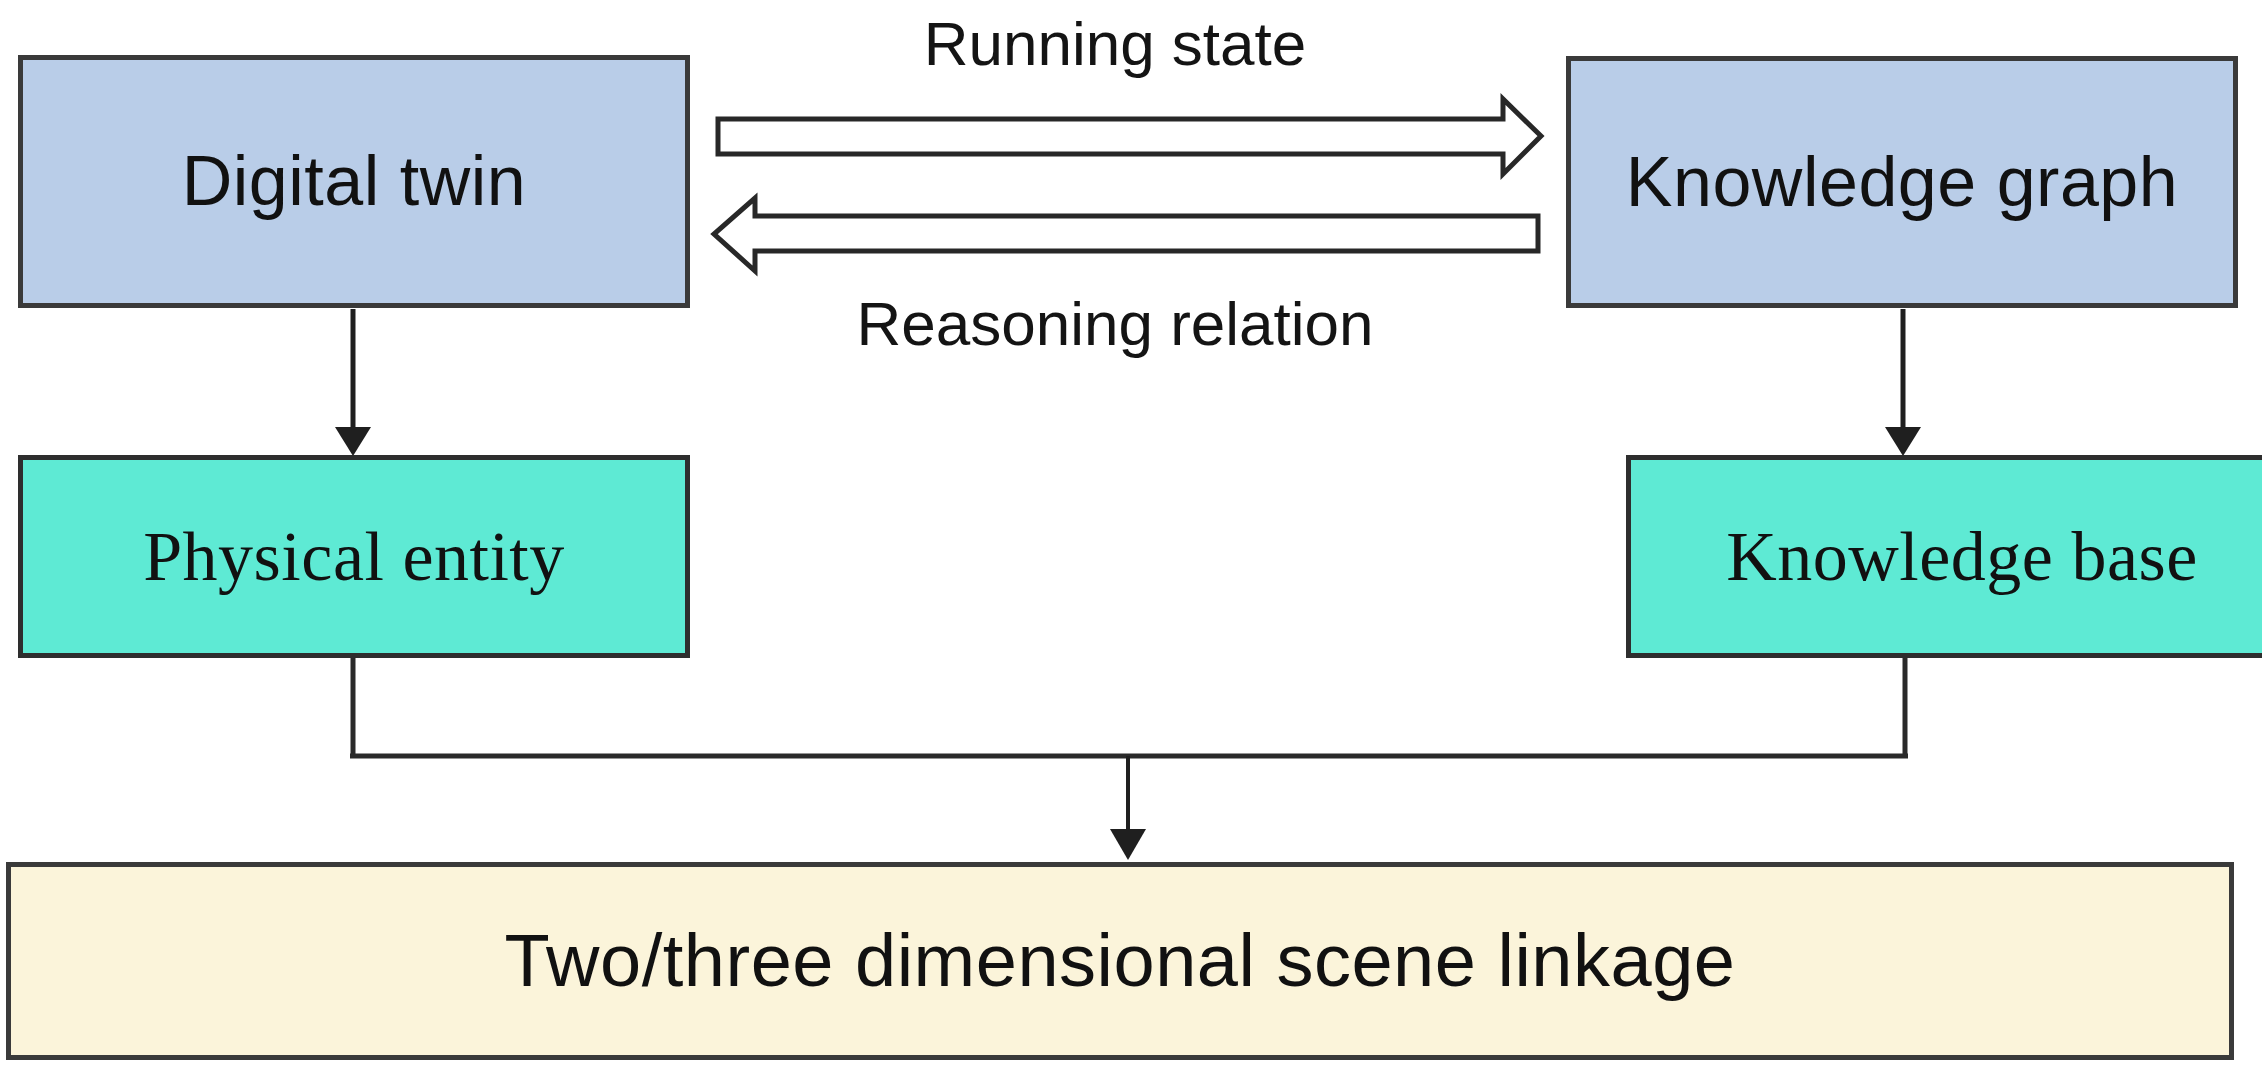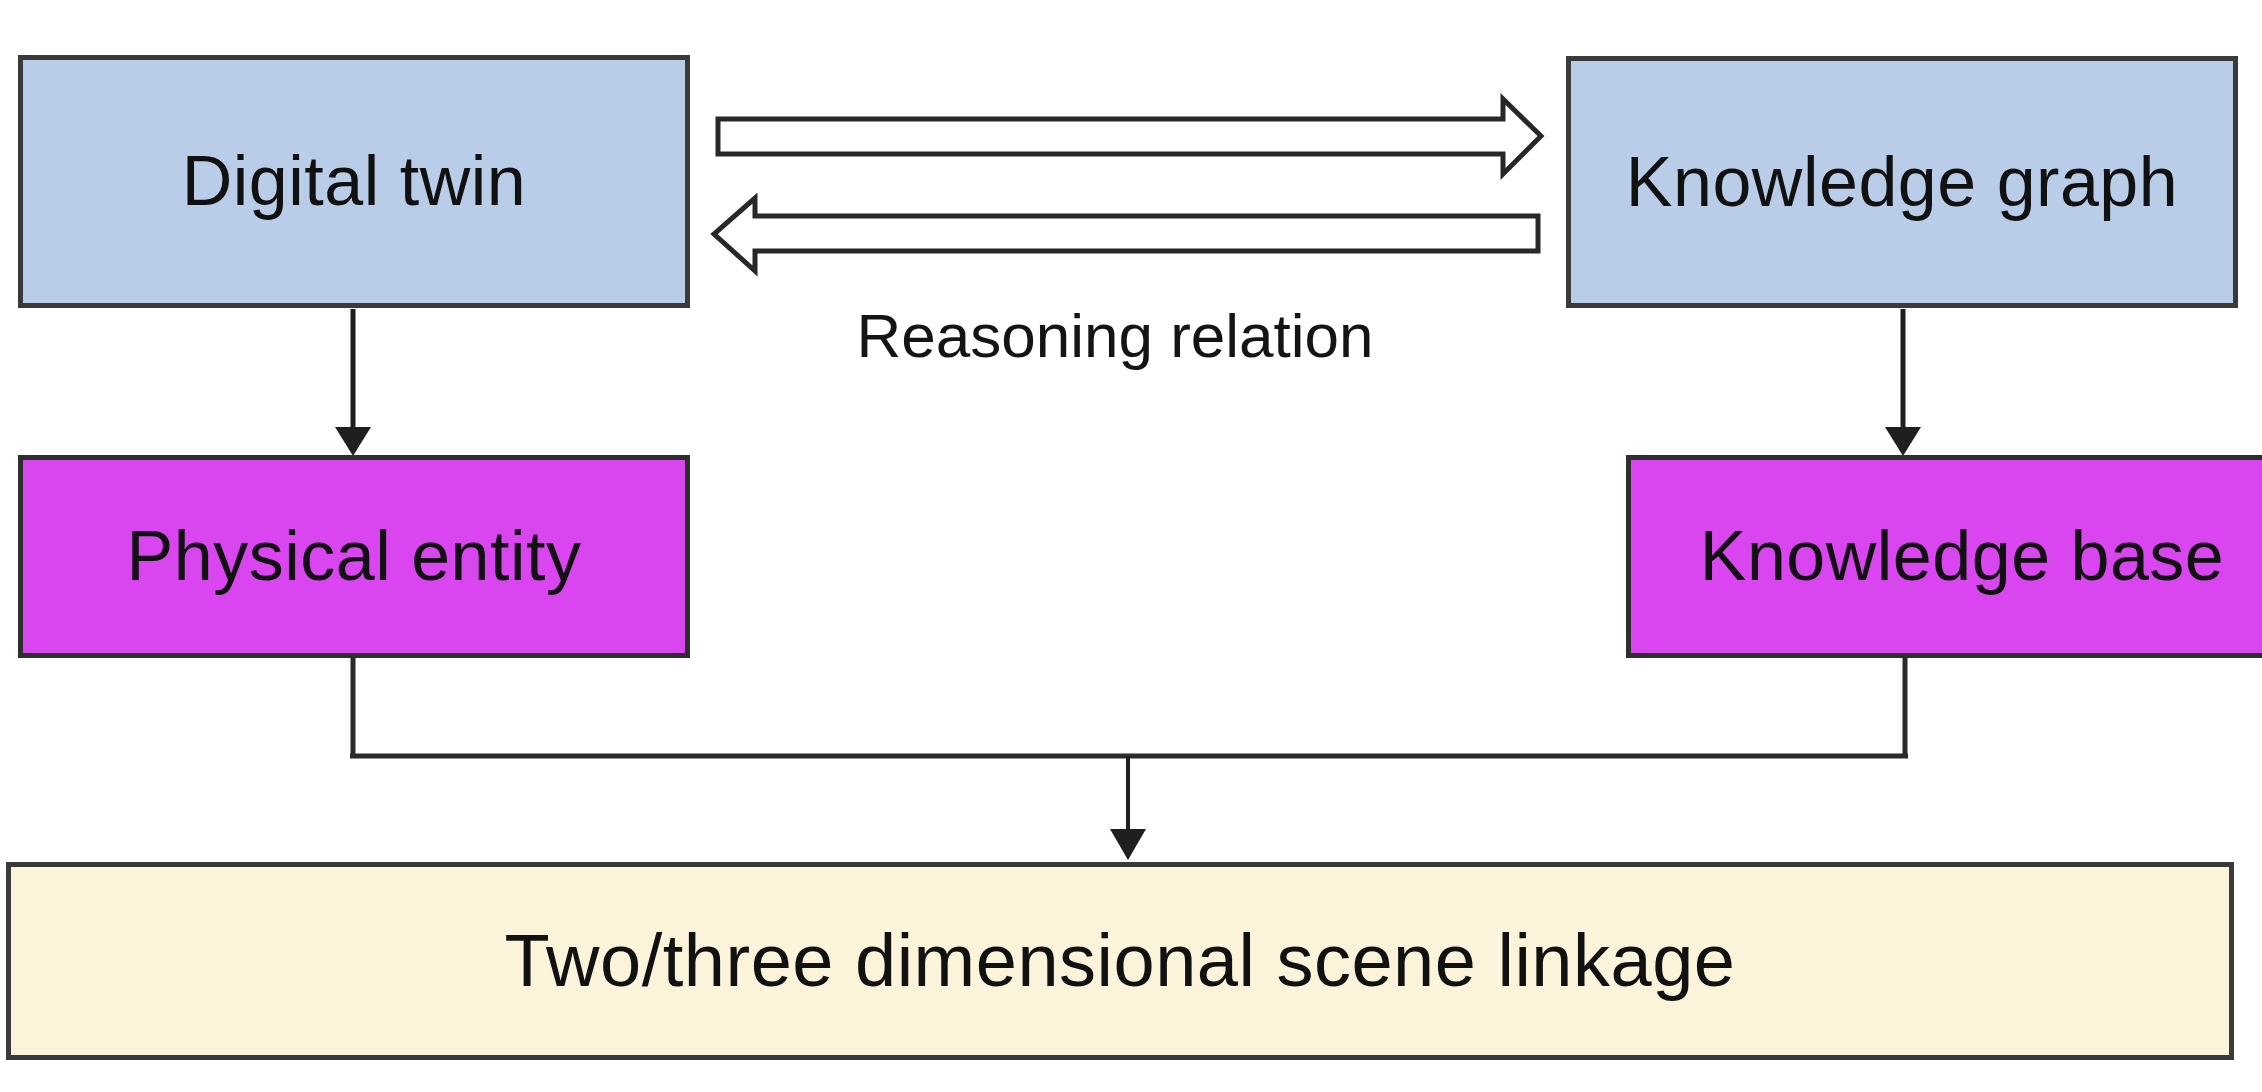--- a/index.html
+++ b/index.html
@@ -30,38 +30,38 @@
     display: flex;
     align-items: center;
     justify-content: center;
     text-align: center;
     font-size: 70px;
     line-height: 1.1;
     letter-spacing: 0.5px;
     color: #111111;
   }
   .node-blue   { background: #b9cde8; }
-  .node-white  { background: #d946ef; border-color: #2e2e2e; }
+  .node-white  { background: #5eead4; border-color: #2e2e2e; font-family: Liberation Serif, serif; }
   .node-cream  { background: #fbf4da; border-color: #3a3a3a; }
 
   .node-digital-twin    { left: 18px;   top: 55px;  width: 672px;  height: 253px; }
   .node-knowledge-graph { left: 1566px; top: 56px;  width: 672px;  height: 252px; }
   .node-physical-entity { left: 18px;   top: 455px; width: 672px;  height: 203px; }
   .node-knowledge-base  { left: 1626px; top: 455px; width: 672px;  height: 203px; }
   .node-scene-linkage   { left: 6px;    top: 862px; width: 2228px; height: 198px; font-size: 74px; text-align: center; }
 
   .edge-label {
     position: absolute;
     text-align: center;
     font-size: 62px;
     color: #141414;
     white-space: nowrap;
   }
   .label-running-state    { left: 720px; top: 8px;   width: 790px; }
-  .label-reasoning-relation { left: 720px; top: 300px; width: 790px; }
+  .label-reasoning-relation { left: 720px; top: 288px; width: 790px; }
 </style>
 </head>
 <body>
 
 <div class="canvas">
 
   <svg class="svg-layer" viewBox="0 0 2262 1092" xmlns="http://www.w3.org/2000/svg">
 
     <polygon points="718,119 1503,119 1503,99 1541,136 1503,174 1503,154 718,154" fill="#ffffff" stroke="#282828" stroke-width="5" stroke-linejoin="miter"></polygon>
 
@@ -91,16 +91,17 @@
   </div>
 
   <div class="node node-white node-knowledge-base">
     <span>Knowledge base</span>
   </div>
 
   <div class="node node-cream node-scene-linkage">
     <span>Two/three dimensional scene linkage</span>
   </div>
 
+  <div class="edge-label label-running-state">Running state</div>
 
   <div class="edge-label label-reasoning-relation">Reasoning relation</div>
 
 </div>
 
 </body></html>

